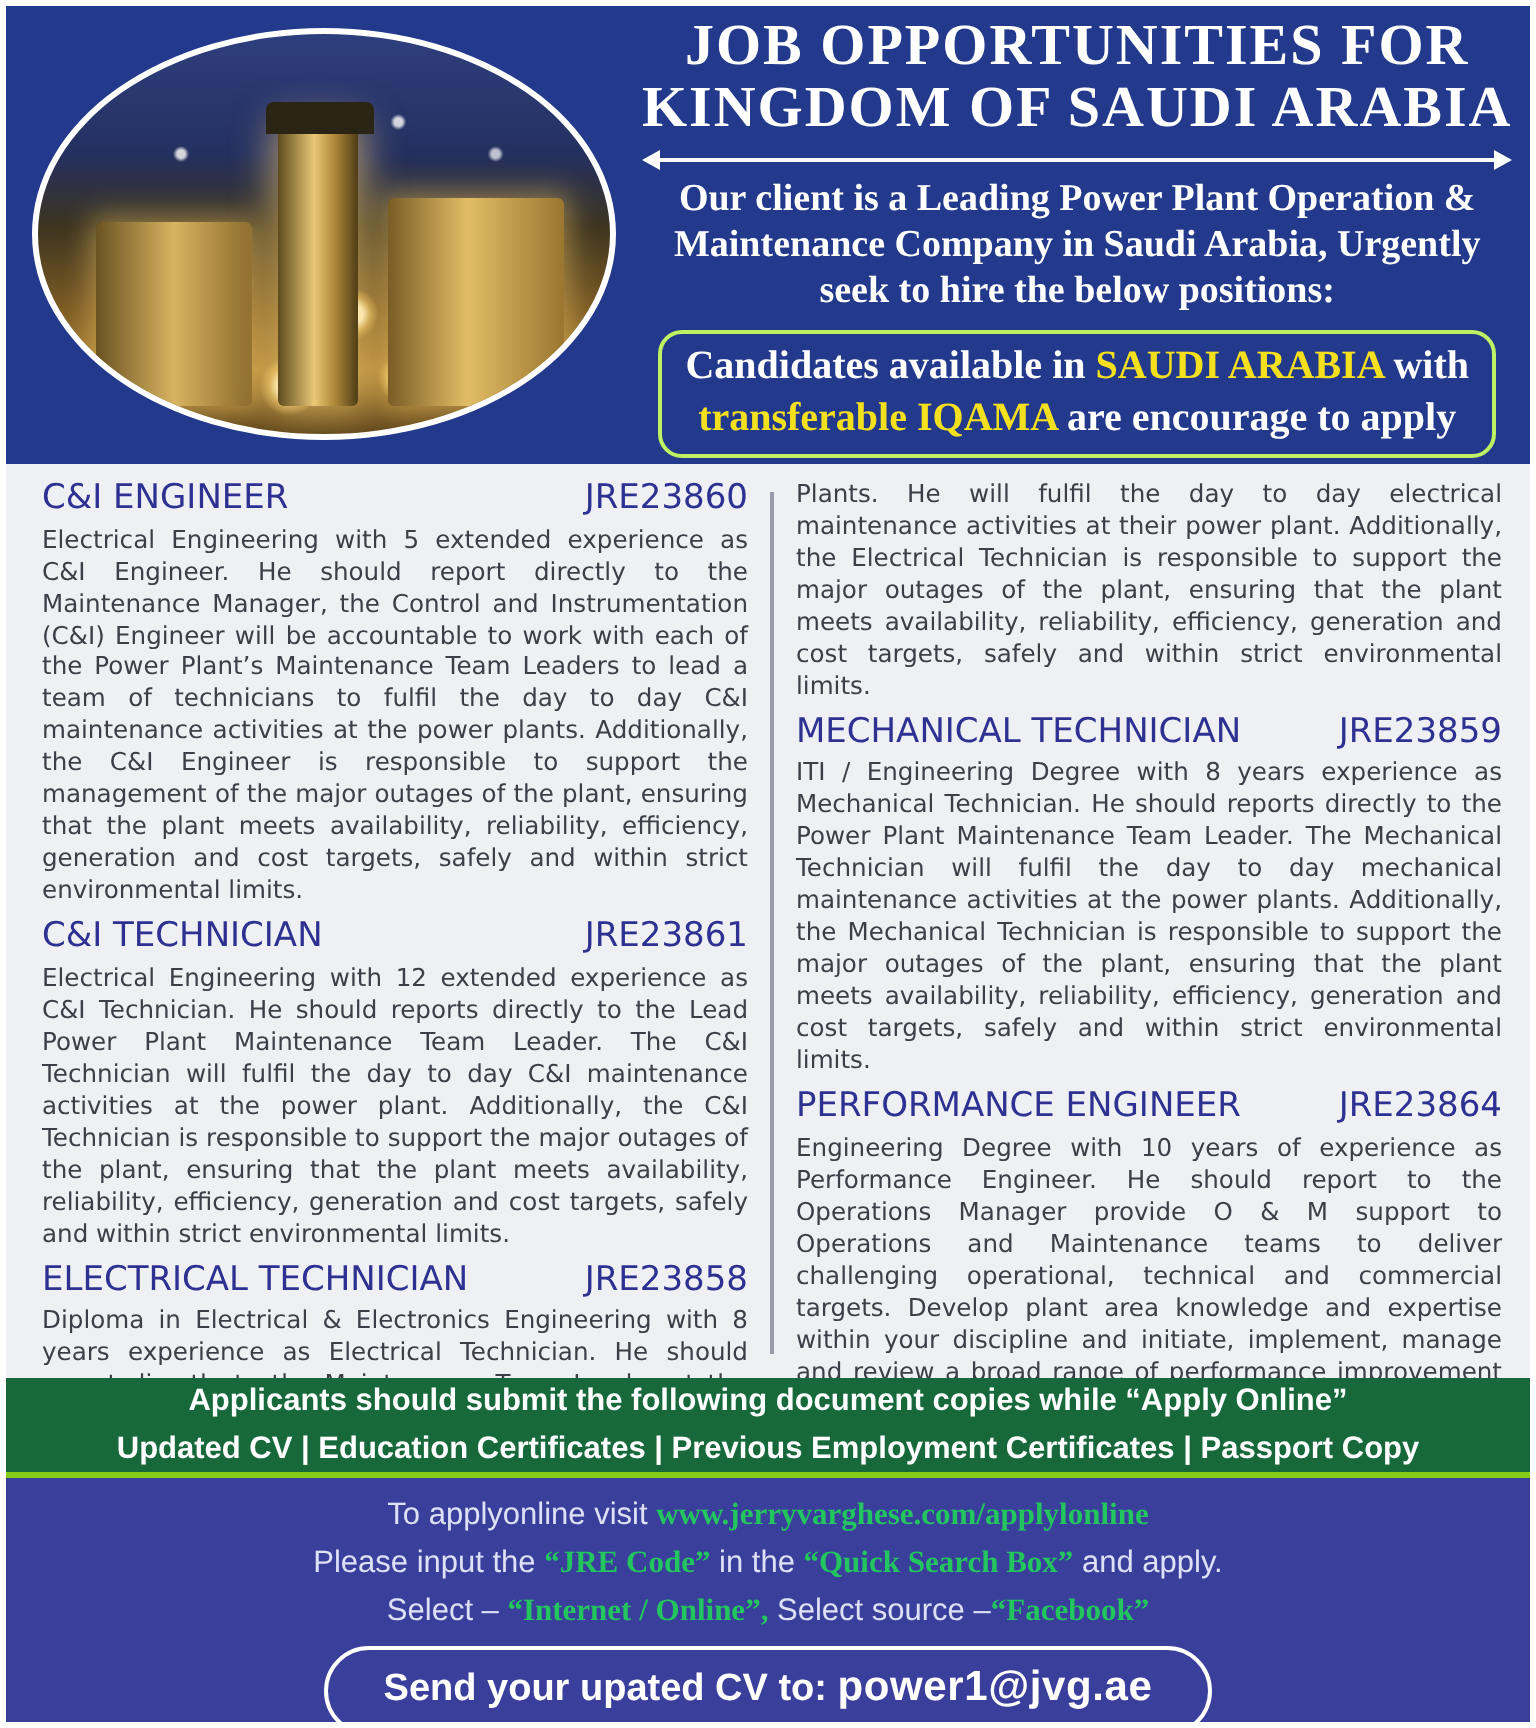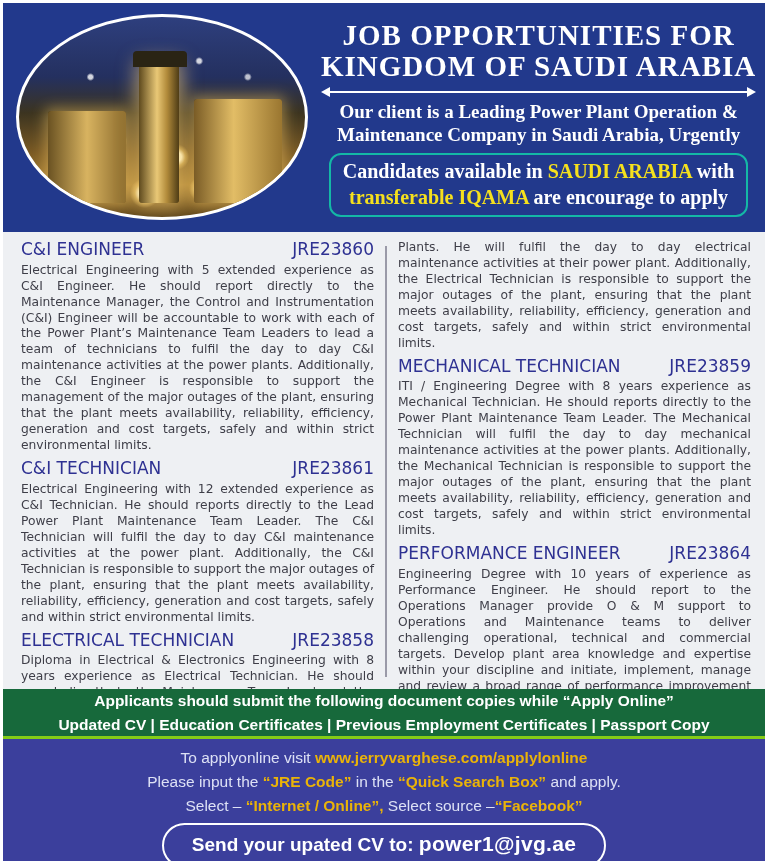--- a/index.html
+++ b/index.html
@@ -66,21 +66,21 @@
   }
   .arrow-divider .tri-r {
     width:0; height:0; border-top:5px solid transparent; border-bottom:5px solid transparent;
     border-left:9px solid #ffffff;
   }
   .intro {
     font-family:"Liberation Serif", serif; font-weight:bold;
     font-size:19px; line-height:1.2; text-align:center; white-space:nowrap;
   }
   .cand-box {
-    margin-top:7px; border:2px solid #14b8a6; border-radius:12px;
+    margin-top:7px; border:2px solid #bef264; border-radius:12px;
     padding:3px 12px 5px; text-align:center;
     font-family:"Liberation Serif", serif; font-weight:bold;
     font-size:20px; line-height:1.3; white-space:nowrap;
   }
   .yellow { color:#f5e01d; }
   
   .body {
     flex:1; background:#eef0f3; display:flex;
     padding:8px 14px 8px 18px; overflow:hidden;
   }
@@ -103,21 +103,21 @@
     display:flex; flex-direction:column; justify-content:center; align-items:center;
     font-weight:bold; font-size:15.5px; line-height:1.5; text-align:center;
     border-bottom:3px solid #84cc16;
   }
   
   .footer {
     flex:none; height:122px; background:#3b3f9c; color:#dde1f5;
     display:flex; flex-direction:column; align-items:center; justify-content:flex-start;
     padding-top:7px; font-size:15.5px; line-height:1.55; text-align:center;
   }
-  .footer b { color:#eab308; }
+  .footer b { color:#22c55e;font-family:Liberation Serif, serif; }
   .email-pill {
     margin-top:5px; border:2.5px solid #ffffff; border-radius:24px;
     padding:3px 28px 5px; color:#ffffff; font-weight:bold; font-size:19px;
     white-space:nowrap;
   }
   .email-pill .email { font-size:21px; letter-spacing:.3px; }
 </style>
 </head>
 <body>
 
@@ -138,20 +138,21 @@
         <div>KINGDOM OF SAUDI ARABIA</div>
       </div>
       <div class="arrow-divider">
         <span class="tri-l"></span>
         <span class="bar"></span>
         <span class="tri-r"></span>
       </div>
       <div class="intro">
         <div>Our client is a Leading Power Plant Operation &amp;</div>
         <div>Maintenance Company in Saudi Arabia, Urgently</div>
+        <div>seek to hire the below positions:</div>
       </div>
       <div class="cand-box">
         <div><span>Candidates available in </span><span class="yellow">SAUDI ARABIA</span><span> with</span></div>
         <div><span class="yellow">transferable IQAMA</span><span> are encourage to apply</span></div>
       </div>
     </div>
   </div>
 
   <div class="body">
     <div class="col">

